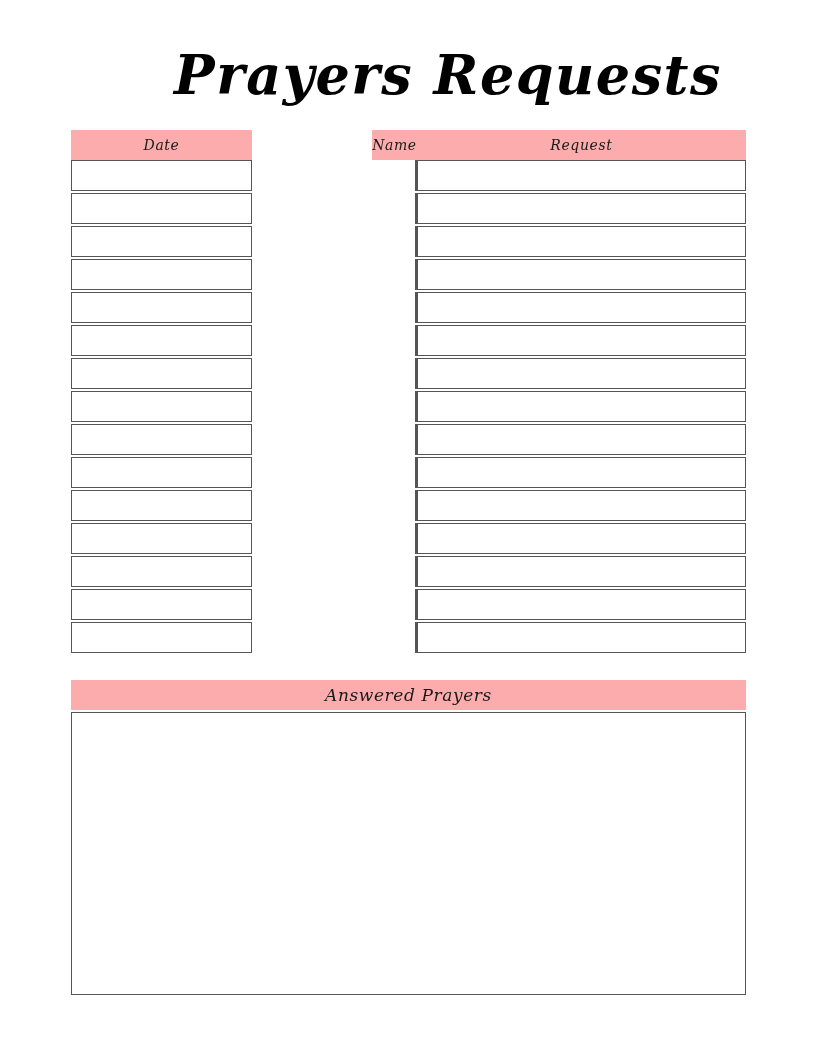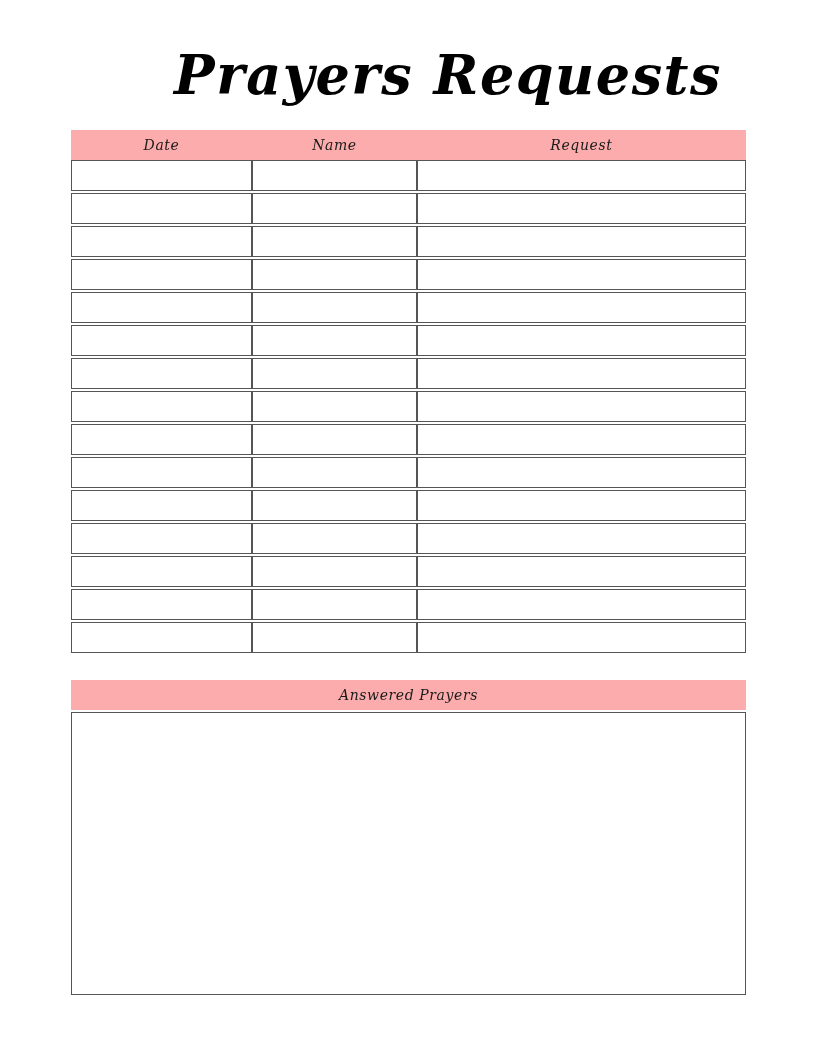--- a/index.html
+++ b/index.html
@@ -49,21 +49,21 @@
     display: flex;
     flex-direction: row;
     justify-content: space-between;
   }
 
   .col {
     display: flex;
     flex-direction: column;
   }
   .col-date    { width: 187px; }
-  .col-name    { width: 170px; }
+  .col-name    { width: 170px; align-items: flex-end; }
   .col-request { width: 340px; }
 
   .col-head {
     height: 30px;
     background: #fcacac;
     display: flex;
     align-items: center;
     justify-content: center;
     font-family: "DejaVu Serif", serif;
     font-style: italic;
@@ -99,21 +99,21 @@
   }
   .answered-head {
     height: 30px;
     background: #fcacac;
     display: flex;
     align-items: center;
     justify-content: center;
     font-family: "DejaVu Serif", serif;
     font-style: italic;
     font-weight: 400;
-    font-size: 14px;
+    font-size: 17px;
     letter-spacing: 0.6px;
     color: #1a1a1a;
     box-sizing: border-box;
   }
   .answered-box {
     margin-top: 2px;
     height: 283px;
     border: 1.2px solid #555555;
     background: #ffffff;
     box-sizing: border-box;

